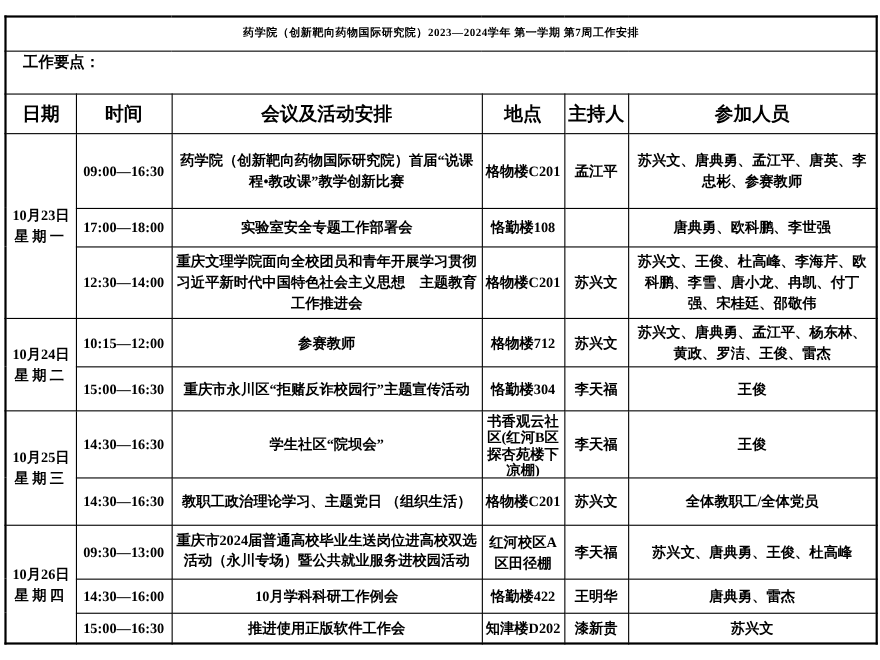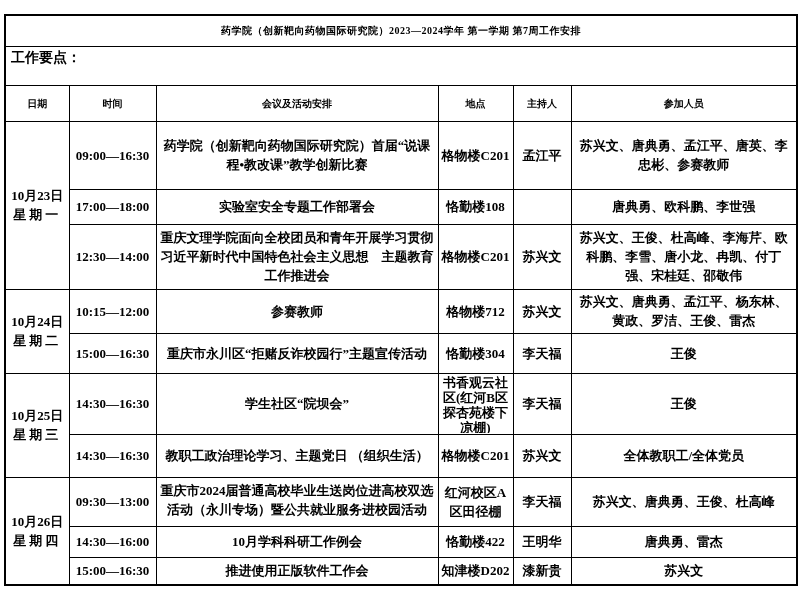--- a/index.html
+++ b/index.html
@@ -4,22 +4,22 @@
 <style>
   html,body{margin:0;padding:0;background:#fff;}
   body{width:800px;height:600px;position:relative;color:#000;
        font-family:"Liberation Serif","DejaVu Serif",serif;}
   .sheet{position:absolute;left:4px;top:14px;width:792px;}
   table.schedule{border-collapse:collapse;table-layout:fixed;width:100%;
        border:2px solid #000;font-weight:bold;}
   td,th{border:1px solid #000;padding:1px 3px;text-align:center;
        vertical-align:middle;font-size:13px;line-height:19px;word-break:break-all;}
   .title-cell{font-size:10px;letter-spacing:0.5px;}
-  .wp-cell{text-align:left;vertical-align:top;font-size:14px;padding-left:5px;}
-  .head-row th{font-size:10px;}
+  .wp-cell{text-align:left;vertical-align:top;font-size:14px;padding-left:15px;}
+  .head-row th{font-size:17px;}
   .date-cell .wd{letter-spacing:3px;}
   .time-cell{letter-spacing:0;}
   .clip{overflow:hidden;display:block;}
   .clip-loc{height:58px;line-height:15px;}
   .clip-act{height:42px;line-height:19px;}
   .act-cell{line-height:19px;margin-top:20px;}
   tr.r-title{height:31px;}
   tr.r-wp{height:39px;}
   tr.r-head{height:36px;}
   tr.r0{height:68px;} tr.r1{height:35px;padding-left:30px;} tr.r2{height:65px;}

